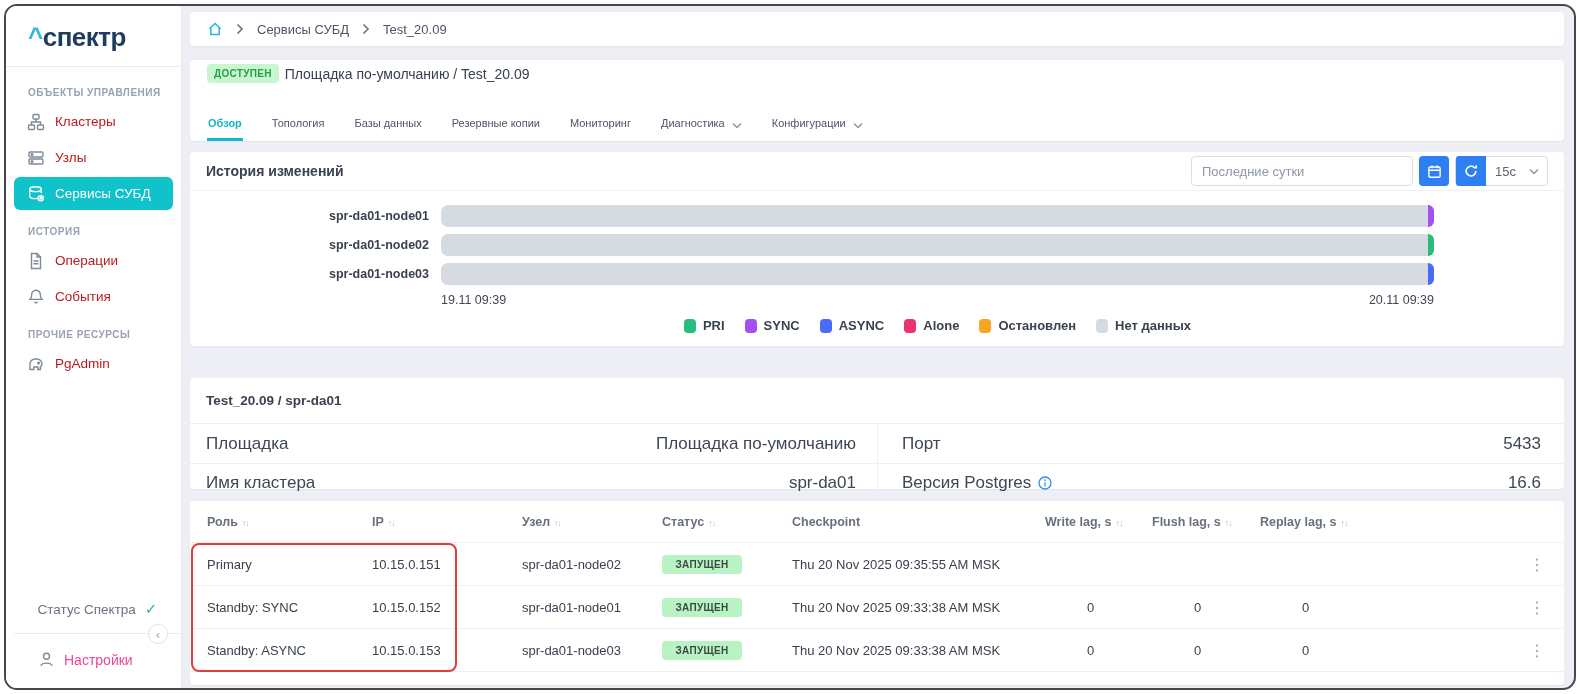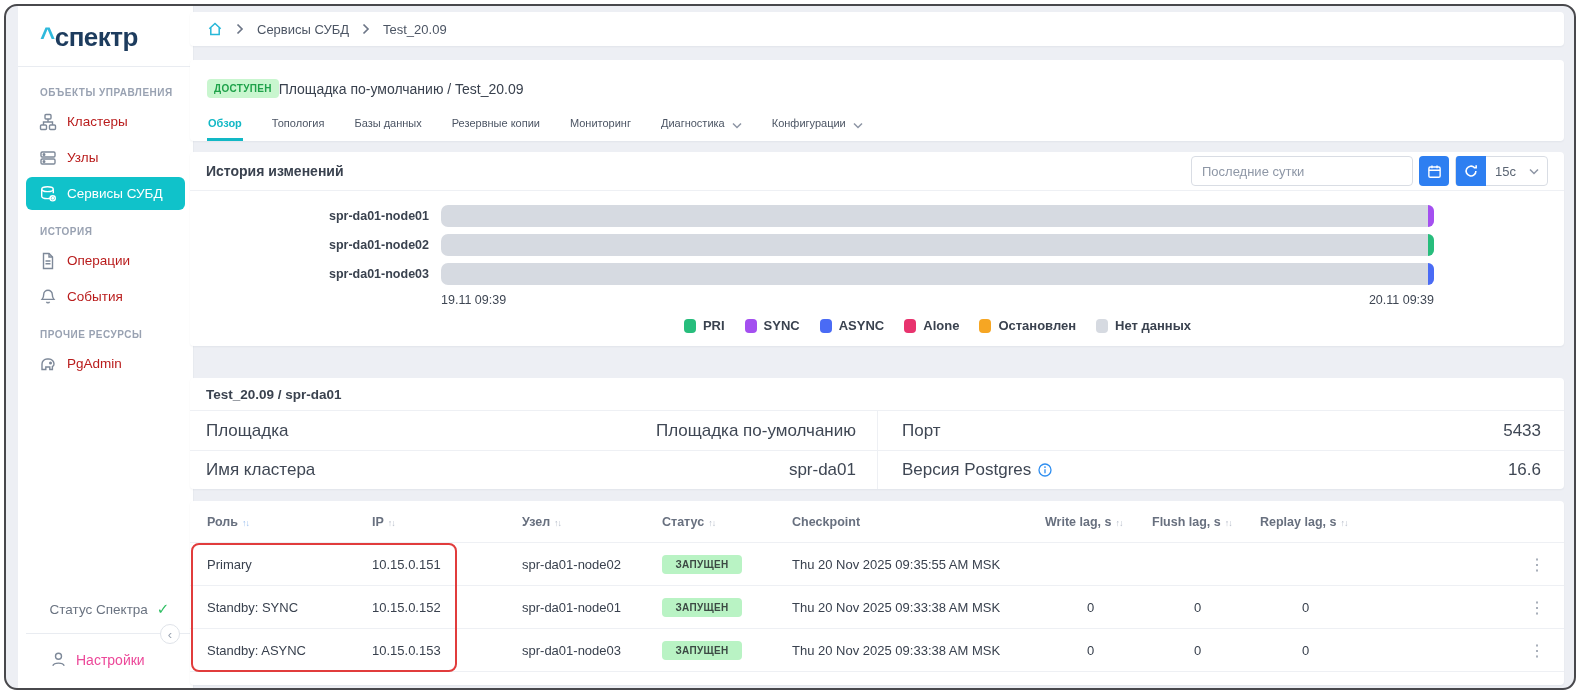--- a/index.html
+++ b/index.html
@@ -2,21 +2,21 @@
 <html><head>
 <meta charset="utf-8">
 <style>
   * { margin:0; padding:0; box-sizing:border-box; }
   html,body { width:1580px; height:694px; overflow:hidden; background:#fff;
     font-family:"Liberation Sans","DejaVu Sans",sans-serif; }
   .frame { position:absolute; inset:4px; border:2px solid #48484c; border-radius:13px;
     background:#edeff4; overflow:hidden; }
 
   
-  .sidebar { position:absolute; left:12px; top:0; bottom:0; width:176px; background:#fff;
+  .sidebar { position:absolute; left:0; top:0; bottom:0; width:176px; background:#fff;
     display:flex; flex-direction:column; border-right:1px solid #e7eaef; }
   .logo { padding:16px 0 13px 22px; border-bottom:1px solid #e9ecf1; font-size:26px;
     font-weight:bold; letter-spacing:-0.5px; }
   .logo-caret { color:#2fb9dc; }
   .logo-text { color:#1d3c5e; }
   .nav { padding:4px 8px 0 8px; }
   .section-label { font-size:10px; font-weight:700; color:#99a2b2; letter-spacing:.5px;
     margin:16px 0 7px 14px; }
   .nav-item { display:flex; align-items:center; gap:10px; height:33px; padding:0 8px 0 13px;
     border-radius:6px; color:#b91c1c; font-size:13.5px; cursor:pointer; margin-bottom:3px; }
@@ -39,21 +39,21 @@
   .card { position:absolute; left:0; right:10px; background:#fff; border-radius:4px;
     box-shadow:0 1px 2px rgba(20,30,50,.05); }
 
   .breadcrumb { top:6px; height:34px; display:flex; align-items:center; gap:13px;
     padding:0 17px; font-size:13px; color:#4c5564; }
   .bc-sep, .home-icon { display:flex; }
   .home-icon { color:#27b7d8; cursor:pointer; }
   .bc-link { cursor:pointer; }
 
   .head-card { top:54px; height:81px; padding:0 17px; }
-  .title-row { display:flex; align-items:center; gap:0; padding-top:19px; }
+  .title-row { display:flex; align-items:center; gap:6px; padding-top:4px; }
   .badge-avail { font-size:10px; font-weight:700; color:#1fa24a; background:#c9f6cf;
     border-radius:4px; padding:4px 7px; letter-spacing:.3px; }
   .page-title { font-size:14px; color:#39414e; }
   .tabs { position:absolute; left:17px; right:17px; bottom:0; display:flex; gap:28px; }
   .tab { font-size:11px; color:#4c5564; padding:10px 1px 12px; cursor:pointer;
     display:flex; gap:7px; align-items:flex-end; }
   .tab.active { color:#12b8c5; font-weight:600; border-bottom:3px solid #12b8c5;
     padding-bottom:9px; }
   .chev { color:#8d95a4; display:flex; }
 
@@ -79,21 +79,21 @@
   .cr-bar { flex:1; height:22px; background:#d6dae1; border-radius:7px; position:relative; }
   .cr-end { position:absolute; right:0; top:0; bottom:0; width:6px; border-radius:0 7px 7px 0; }
   .axis-row { display:flex; justify-content:space-between; margin-left:251px;
     font-size:12.5px; color:#3f4754; padding-top:1px; }
   .legend { display:flex; justify-content:center; gap:20px; margin-left:251px; padding-top:11px; }
   .legend-item { display:flex; align-items:center; gap:7px; font-size:13px;
     font-weight:700; color:#3a424f; }
   .lg-swatch { width:12px; height:14px; border-radius:4px; }
 
   .info-card { top:372px; height:111px; }
-  .info-head { height:33px; display:flex; align-items:center; padding:0 16px;
+  .info-head { height:46px; display:flex; align-items:center; padding:0 16px;
     font-size:13.5px; font-weight:700; color:#3a424f; border-bottom:1px solid #eef0f4; }
   .info-row { display:flex; height:39px; font-size:17px; color:#3f4754; }
   .info-row + .info-row { border-top:1px solid #eef0f4; }
   .info-cell { width:50%; display:flex; align-items:center; justify-content:space-between; }
   .info-cell.left  { padding:0 21px 0 16px; }
   .info-cell.right { padding:0 23px 0 24px; border-left:1px solid #eef0f4; }
   .info-label { display:flex; align-items:center; gap:7px; }
   .info-icon { display:flex; cursor:pointer; }
 
   .table-card { top:495px; height:184px; }

